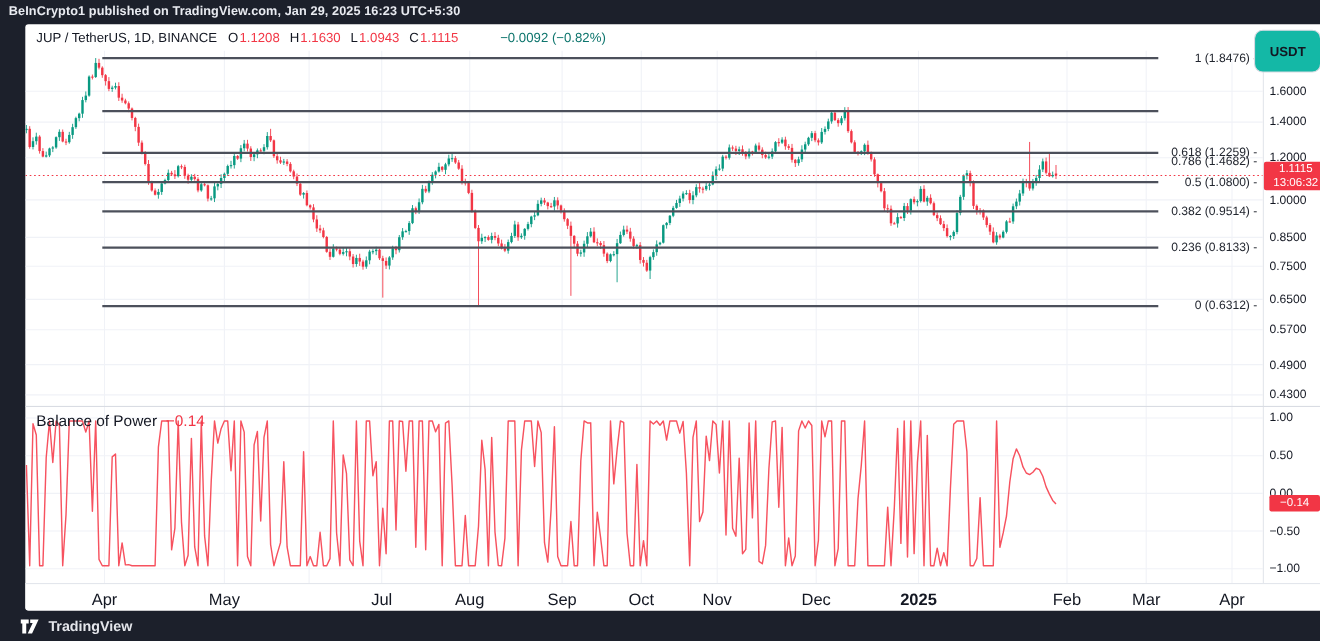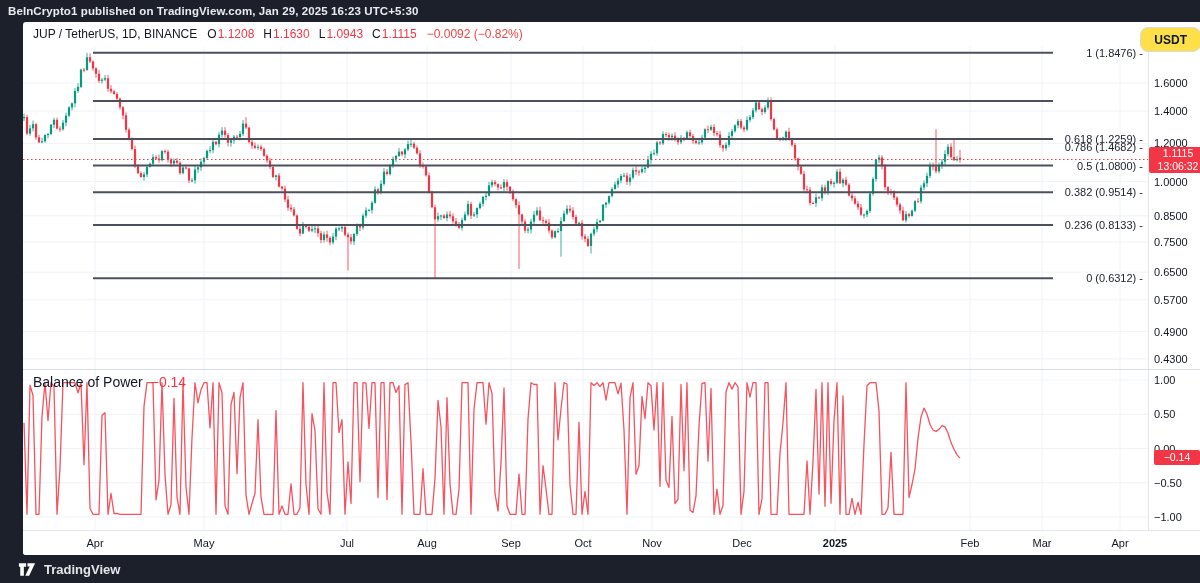--- a/index.html
+++ b/index.html
@@ -9,38 +9,38 @@
           color:#e9ebf1;font-size:11.5px;font-weight:600;letter-spacing:.1px;}
   .card{position:absolute;left:23px;top:22px;width:1182px;height:533px;background:#ffffff;
         border-radius:3px;overflow:hidden;}
   .legend{position:absolute;left:10px;top:0;height:24px;display:flex;align-items:center;
           gap:10px;font-size:12px;color:#131722;z-index:6;white-space:nowrap;}
   .legend .sym{font-weight:500;}
   .ohlc{display:inline-flex;gap:9px;}
   .ohlc .pair{display:inline-flex;gap:1px;}
   .ohlc .k{color:#131722;}
   .ohlc .v{color:#f23645;}
-  .chg{color:#ef4444;}
-  .usdt{position:absolute;right:4px;top:5px;height:25px;padding:0 13px;background:#fde047;
+  .chg{color:#0f766e;margin-left:28px;}
+  .usdt{position:absolute;right:4px;top:5px;height:39px;padding:0 13px;background:#14b8a6;
         border:1px solid #d7dae2;border-radius:8px;font-family:"Liberation Sans",sans-serif;
         font-size:12px;font-weight:600;color:#131722;z-index:7;cursor:pointer;}
   #chart-svg{position:absolute;left:0;top:24px;z-index:1;}
   #fib-labels{position:absolute;inset:0;pointer-events:none;z-index:3;}
   .flabel{position:absolute;right:62px;transform:translateY(-50%);font-size:11px;
           color:#22262f;white-space:nowrap;}
   #price-axis{position:absolute;inset:0;pointer-events:none;z-index:2;text-decoration:underline;}
   .plabel{position:absolute;left:1131px;transform:translateY(-50%);font-size:11px;color:#131722;}
   .axis-border{position:absolute;left:1125px;top:24px;width:1px;height:484px;background:#e3e6ec;z-index:2;}
   .pane-sep{position:absolute;left:0;top:347px;width:1182px;height:1px;background:#d9dce3;z-index:4;}
   .ind-legend{position:absolute;left:10px;top:352px;display:flex;gap:8px;font-size:14px;
               color:#131722;z-index:5;}
   .ind-legend .ind-val{color:#f23645;}
   #time-axis{position:absolute;left:0;top:508px;width:1182px;height:25px;border-top:1px solid #e3e6ec;
              background:#fff;z-index:5;}
-  .tlabel{position:absolute;top:6px;transform:translateX(-50%);font-size:11px;color:#131722;text-align:center;}
+  .tlabel{position:absolute;top:6px;transform:translateX(-50%);font-size:15px;color:#131722;text-align:center;}
   .tlabel.bold{font-weight:700;}
   .pbadge{position:absolute;left:1126px;width:58px;height:26px;background:#f23645;color:#fff;
           border-radius:2px;font-size:10.5px;line-height:13px;text-align:center;z-index:8;}
   .bbadge{position:absolute;left:1131px;width:46px;height:15px;background:#f23645;color:#fff;
           border-radius:2px;font-size:10.5px;line-height:15px;text-align:center;z-index:8;}
   .bottombar{position:absolute;left:18px;bottom:0;height:28px;display:flex;align-items:center;
              gap:8px;color:#e4e6eb;font-size:13px;font-weight:700;}
   .tvlogo{width:18px;height:15px;display:block;}
 </style>
 </head>

